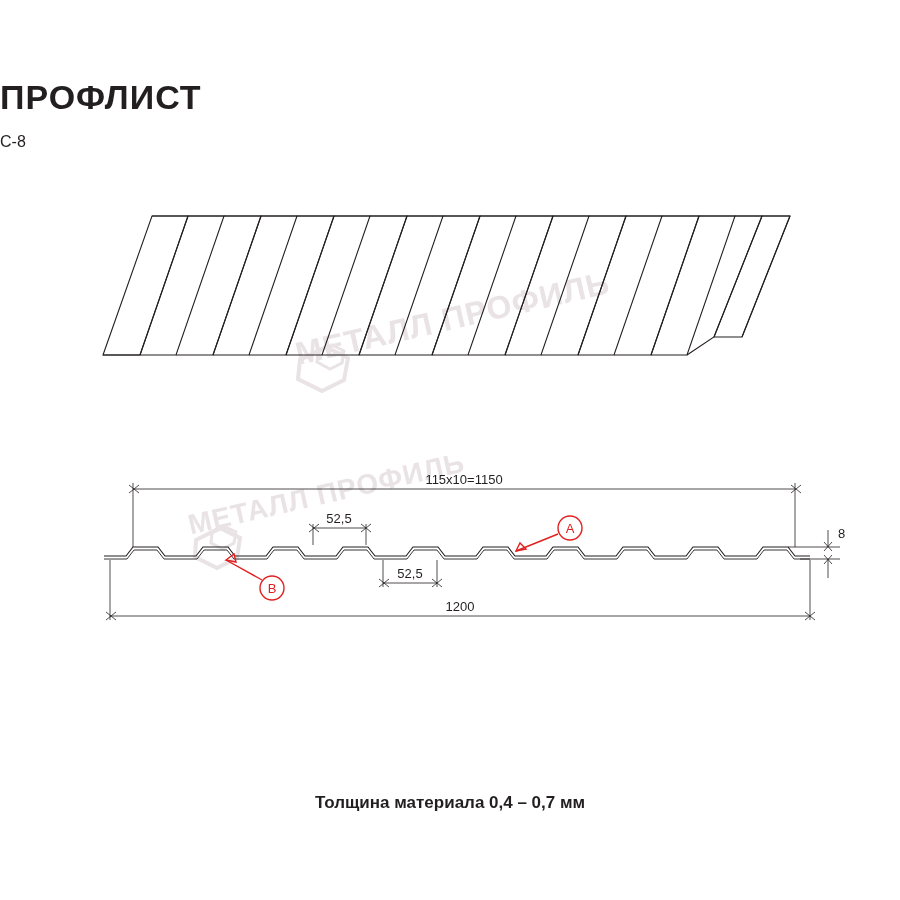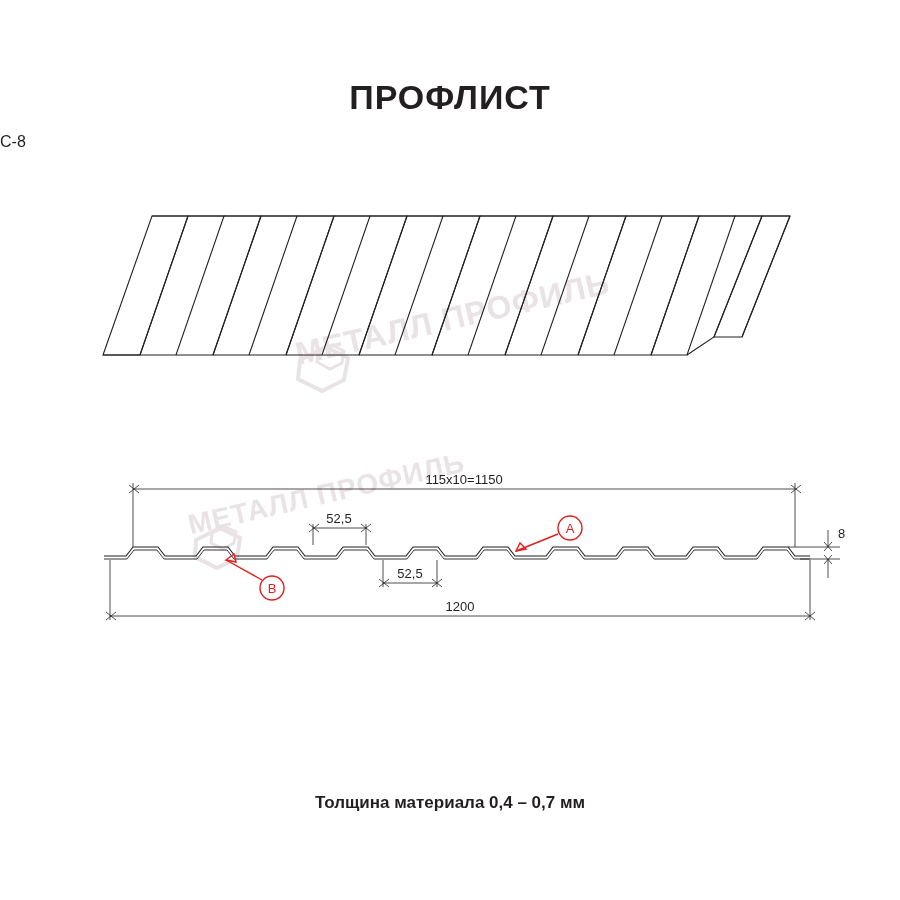--- a/index.html
+++ b/index.html
@@ -19,21 +19,21 @@
     position: absolute;
     left: 0; top: 0;
     width: 900px;
     height: 900px;
   }
   .title {
     position: absolute;
     left: 0;
     top: 78px;
     width: 900px;
-    text-align: center;
+    text-align: left;
     font-size: 34px;
     font-weight: bold;
     letter-spacing: 1px;
     color: #231f20;
   }
   .subtitle {
     position: absolute;
     left: 0;
     top: 133px;
     width: 900px;

